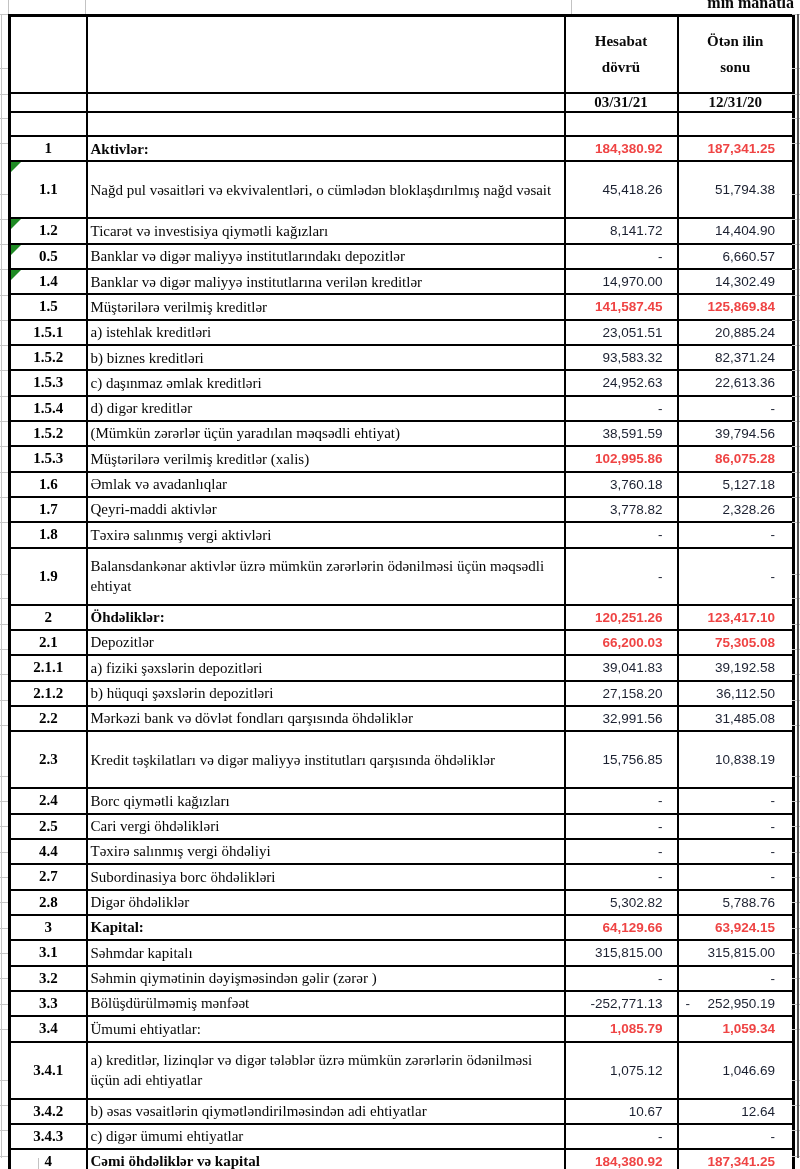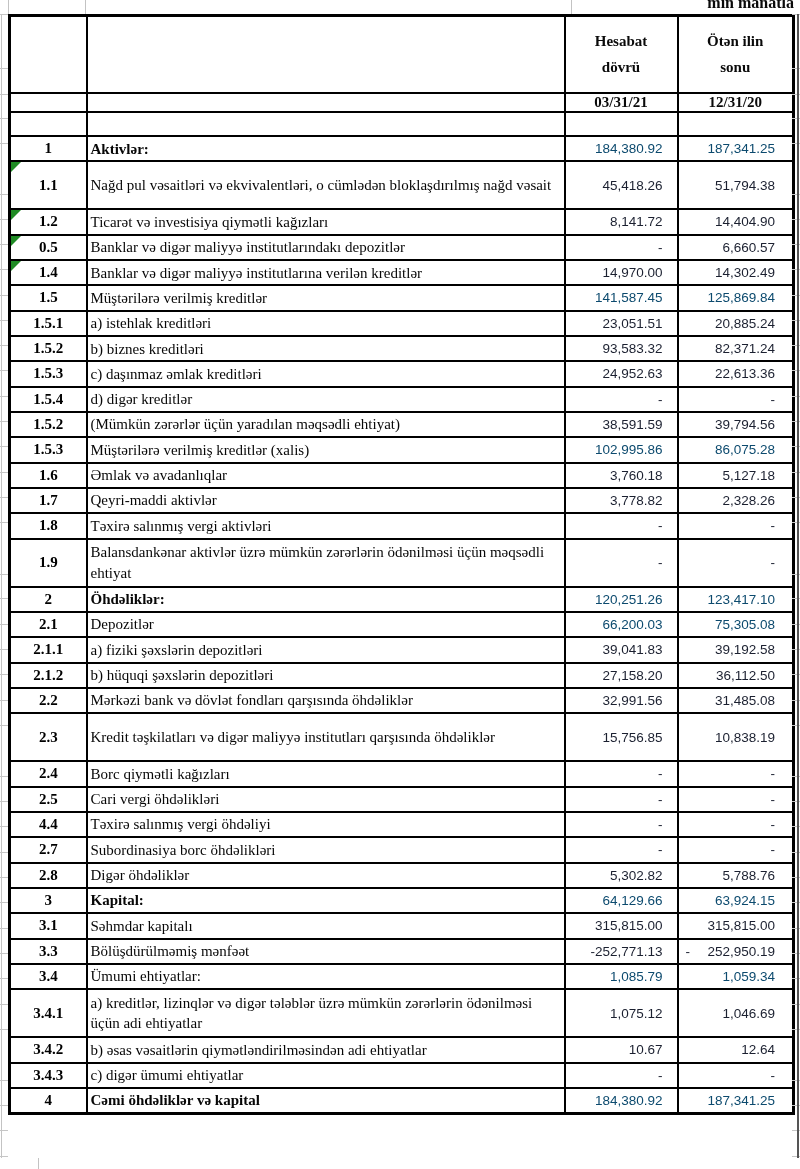--- a/index.html
+++ b/index.html
@@ -15,30 +15,30 @@
   table.sheet {
     position:absolute; left:8px; top:14px; width:784px;
     border-collapse:collapse; table-layout:fixed;
     border:3px solid #000;
   }
   td { border:2px solid #000; vertical-align:middle; overflow:hidden; }
   tr.hdr1 { height:50px; }
   tr.hdr2 { height:16px; }
   tr.spacer { height:24px; }
   tr.r { height:25.34px; }
-  tr.r.tall { height:48px; }
+  tr.r.tall { height:57px; }
   td.c-num { text-align:center; font:bold 15px "Liberation Serif", serif; position:relative; }
   td.c-desc { padding:1px 4px 1px 3px; font:15px/1.35 "Liberation Serif", serif; color:#070707; }
   td.c-desc.b { font-weight:bold;margin-left:47px; }
   td.c-v {
     font-family:"Liberation Sans", sans-serif; font-size:13.5px; color:#1b2030;
     text-align:right; padding-right:14px;
   }
   td.c-v.v2 { padding-right:17px; }
-  td.c-v.b { font-weight:normal; color:#0c4a6e; }
+  td.c-v.b { font-weight:bold; color:#ef4444; }
   td.c-v.hdrcell {
     font:bold 15px/1.7 "Liberation Serif", serif; color:#0a0a0a;
     text-align:center; padding:0; vertical-align:middle;
   }
   td.c-v.hdrcell .wrapbox { max-width:78px; margin:12px auto; }
   td.c-v.datecell {
     font:bold 15px "Liberation Serif", serif; color:#0a0a0a; text-align:center; padding:0;
   }
   .flag {
     position:absolute; left:0; top:0; width:0; height:0;
@@ -291,20 +291,26 @@
     <td class="c-v v2 b">63,924.15</td>
   </tr>
 
   <tr class="r">
     <td class="c-num"><span class="numtxt">3.1</span></td>
     <td class="c-desc">Səhmdar kapitalı</td>
     <td class="c-v v1">315,815.00</td>
     <td class="c-v v2">315,815.00</td>
   </tr>
 
+  <tr class="r">
+    <td class="c-num"><span class="numtxt">3.2</span></td>
+    <td class="c-desc">Səhmin qiymətinin dəyişməsindən gəlir (zərər )</td>
+    <td class="c-v v1">-</td>
+    <td class="c-v v2">-</td>
+  </tr>
 
   <tr class="r">
     <td class="c-num"><span class="numtxt">3.3</span></td>
     <td class="c-desc">Bölüşdürülməmiş mənfəət</td>
     <td class="c-v v1">-252,771.13</td>
     <td class="c-v v2">
             <div class="vwrap">
               <span>-</span>
               <span>252,950.19</span>
             </div>

